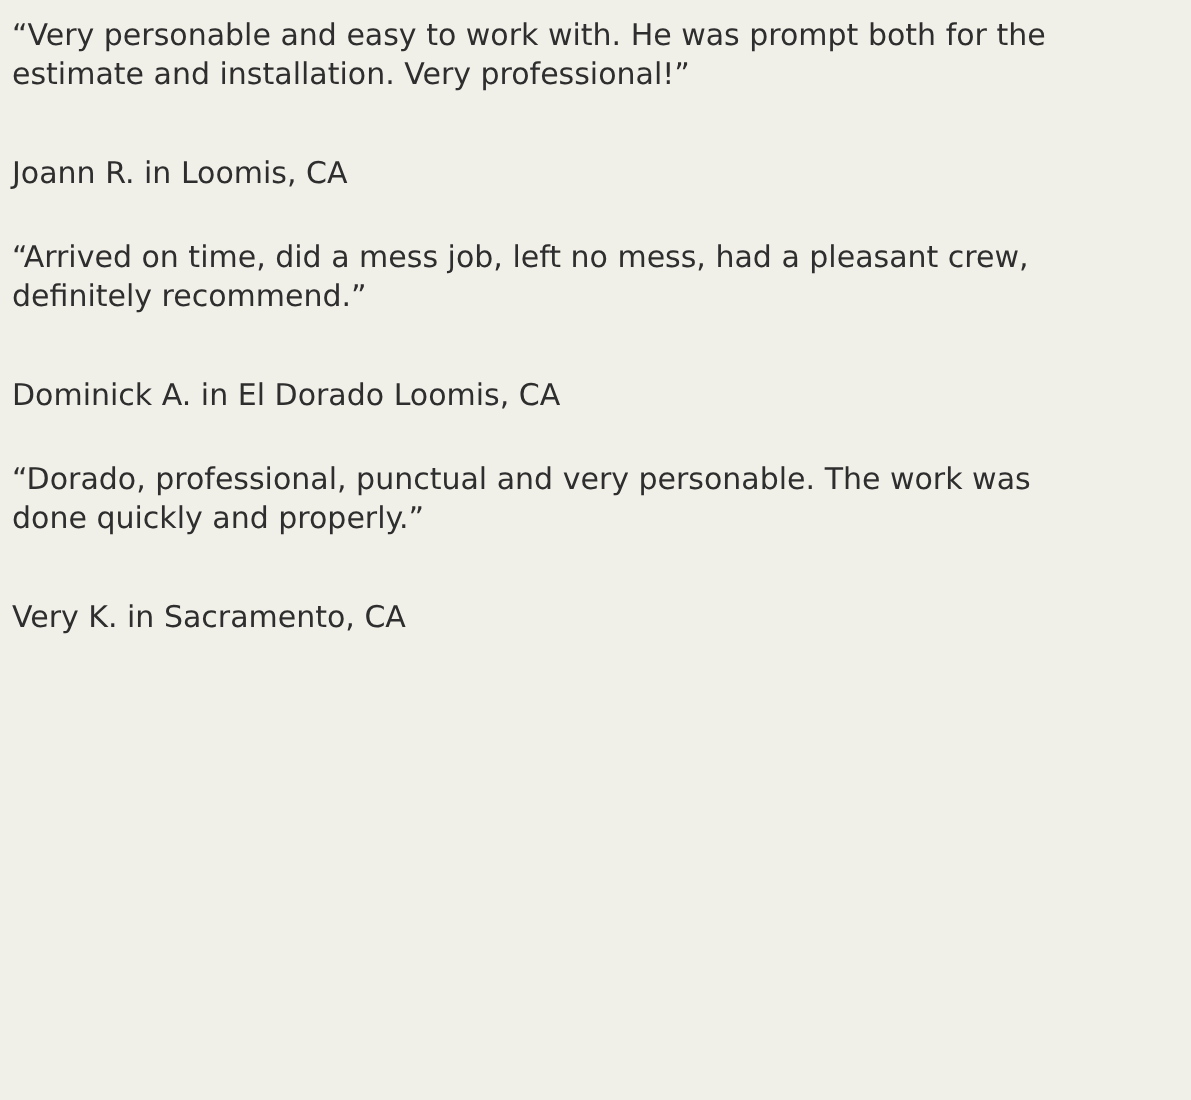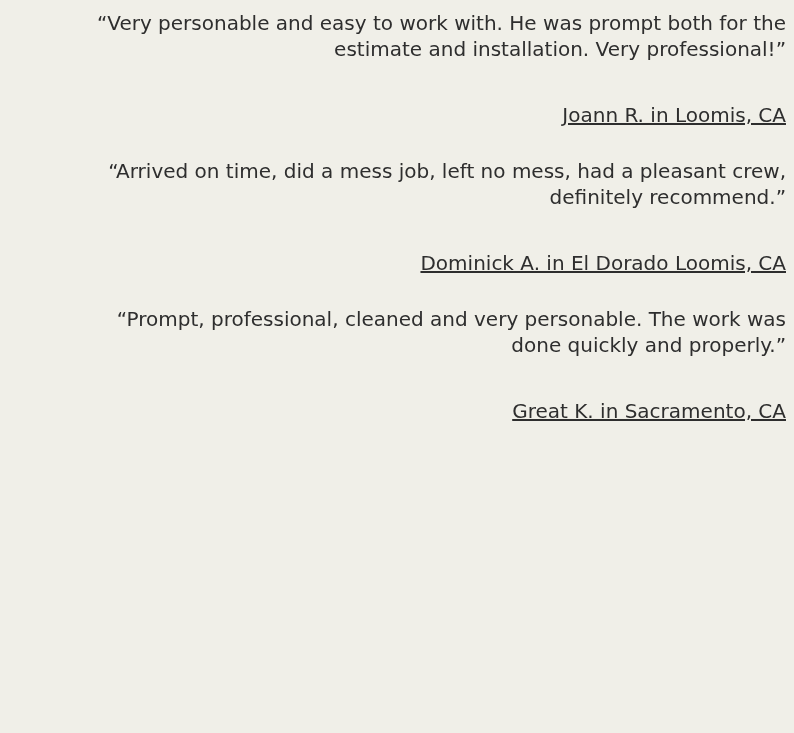--- a/index.html
+++ b/index.html
@@ -11,29 +11,27 @@
     height: 733px;
     background: #f0efe8;
     color: #2e2e2e;
     font-family: "DejaVu Sans", "Liberation Sans", sans-serif;
     font-size: 20px;
     line-height: 26px;
     overflow: hidden;
   }
   .content {
     padding: 10px 8px 0 8px;
-    text-align: right;
   }
   .quote {
     margin: 0 0 40px 0;
     white-space: pre-line; 
   }
   .attribution {
     margin: 0 0 30px 0;
-    text-decoration: underline;
   }
 </style>
 </head>
 <body style="background: rgb(240, 239, 232); color: rgb(46, 46, 46);">
 
 <div class="content">
 
   <div>
     <p class="quote">“Very personable and easy to work with. He was prompt both for the
 estimate and installation. Very professional!”</p>
@@ -41,19 +39,19 @@
   </div>
 
 
   <div>
     <p class="quote">“Arrived on time, did a mess job, left no mess, had a pleasant crew,
 definitely recommend.”</p>
     <p class="attribution">Dominick A. in El Dorado Loomis, CA</p>
   </div>
 
   <div>
-    <p class="quote">“Prompt, professional, cleaned and very personable. The work was
+    <p class="quote">“Dorado, professional, punctual and very personable. The work was
 done quickly and properly.”</p>
-    <p class="attribution">Great K. in Sacramento, CA</p>
+    <p class="attribution">Very K. in Sacramento, CA</p>
   </div>
 
 
 </div>
 
 </body></html>

